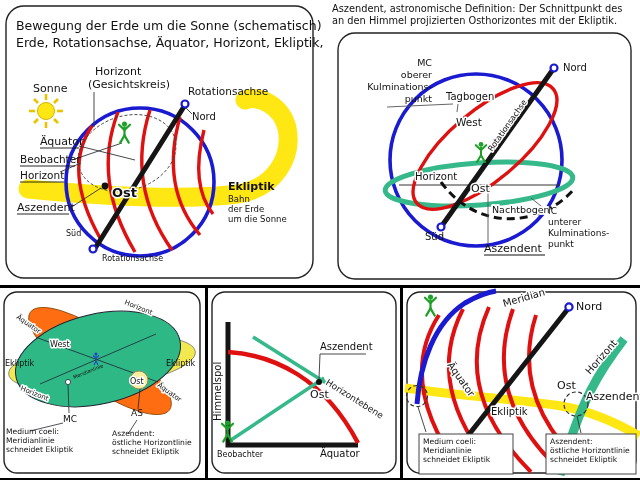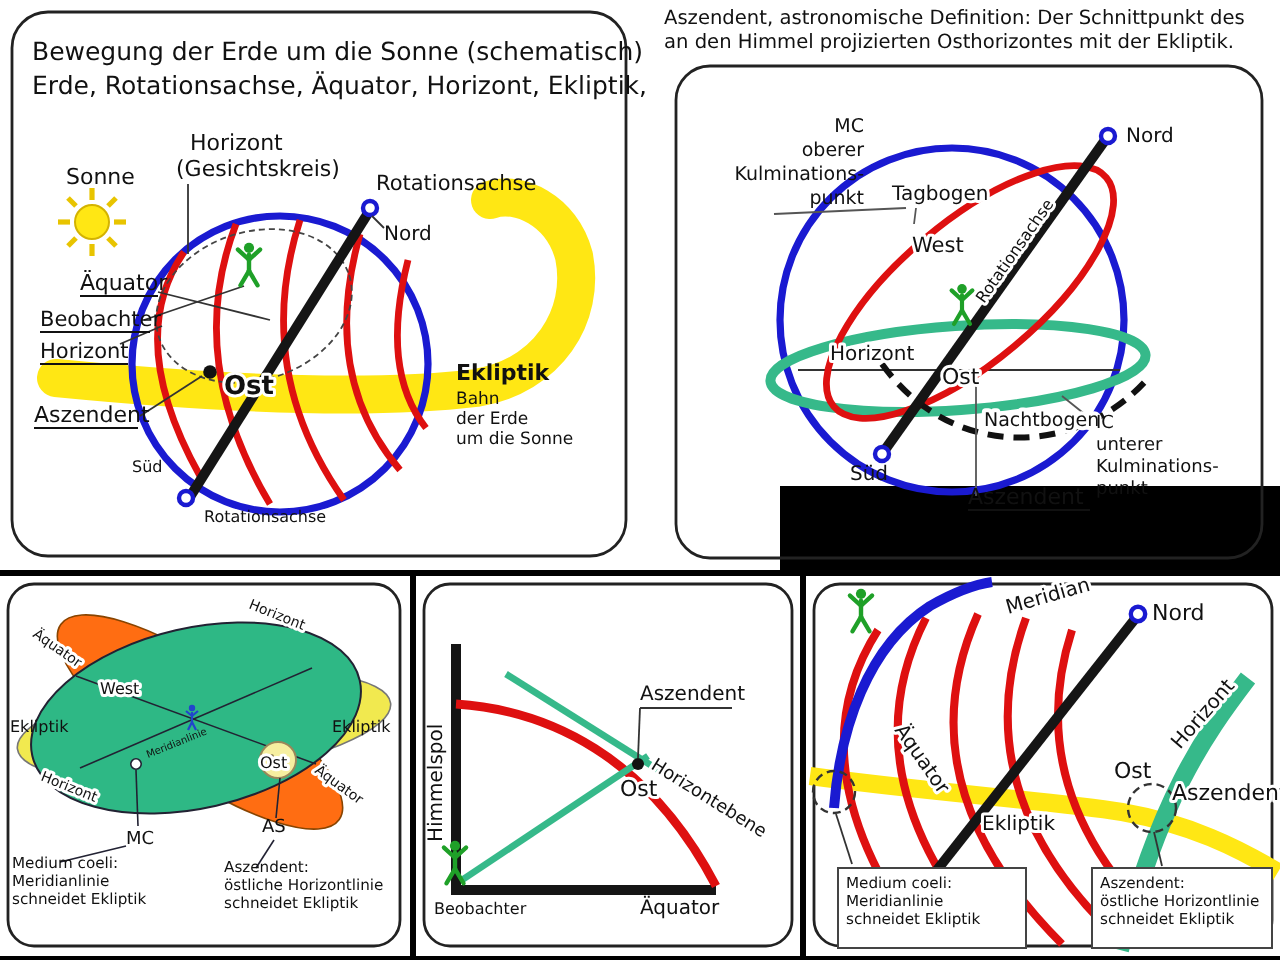--- a/index.html
+++ b/index.html
@@ -96,21 +96,21 @@
   <text x="112" y="197" font-size="13" font-weight="bold" class="halo">Ost</text>
   <text x="228" y="190" font-size="11" font-weight="bold">Ekliptik</text>
   <text x="228" y="202" font-size="8.5">Bahn</text>
   <text x="228" y="212" font-size="8.5">der Erde</text>
   <text x="228" y="222" font-size="8.5">um die Sonne</text>
   <text x="66" y="236" font-size="8" fill="#888">Süd</text>
   <text x="102" y="261" font-size="8" fill="#333">Rotationsachse</text>
 </svg>
 </div>
 
-<div class="panel" style="left:329px;top:0;width:311px;height:243px">
+<div class="panel" style="left:329px;top:0;width:311px;height:285px">
 <svg width="311" height="285" viewBox="0 0 311 285">
   <text x="3" y="12" font-size="9.8">Aszendent, astronomische Definition: Der Schnittpunkt des</text>
   <text x="3" y="24" font-size="9.8">an den Himmel projizierten Osthorizontes mit der Ekliptik.</text>
   <rect x="9" y="33" width="293" height="246" rx="17" fill="none" stroke="#222" stroke-width="1.4"></rect>
 
   <g>
     <circle cx="147" cy="160" r="86" fill="none" stroke="#1a1ad1" stroke-width="3.6"></circle>
   </g>
   <ellipse cx="150" cy="184" rx="94" ry="21" transform="rotate(-4 150 184)" fill="none" stroke="#36b98a" stroke-width="5"></ellipse>
   <line x1="70" y1="185" x2="231" y2="185" stroke="#333" stroke-width="1"></line>

